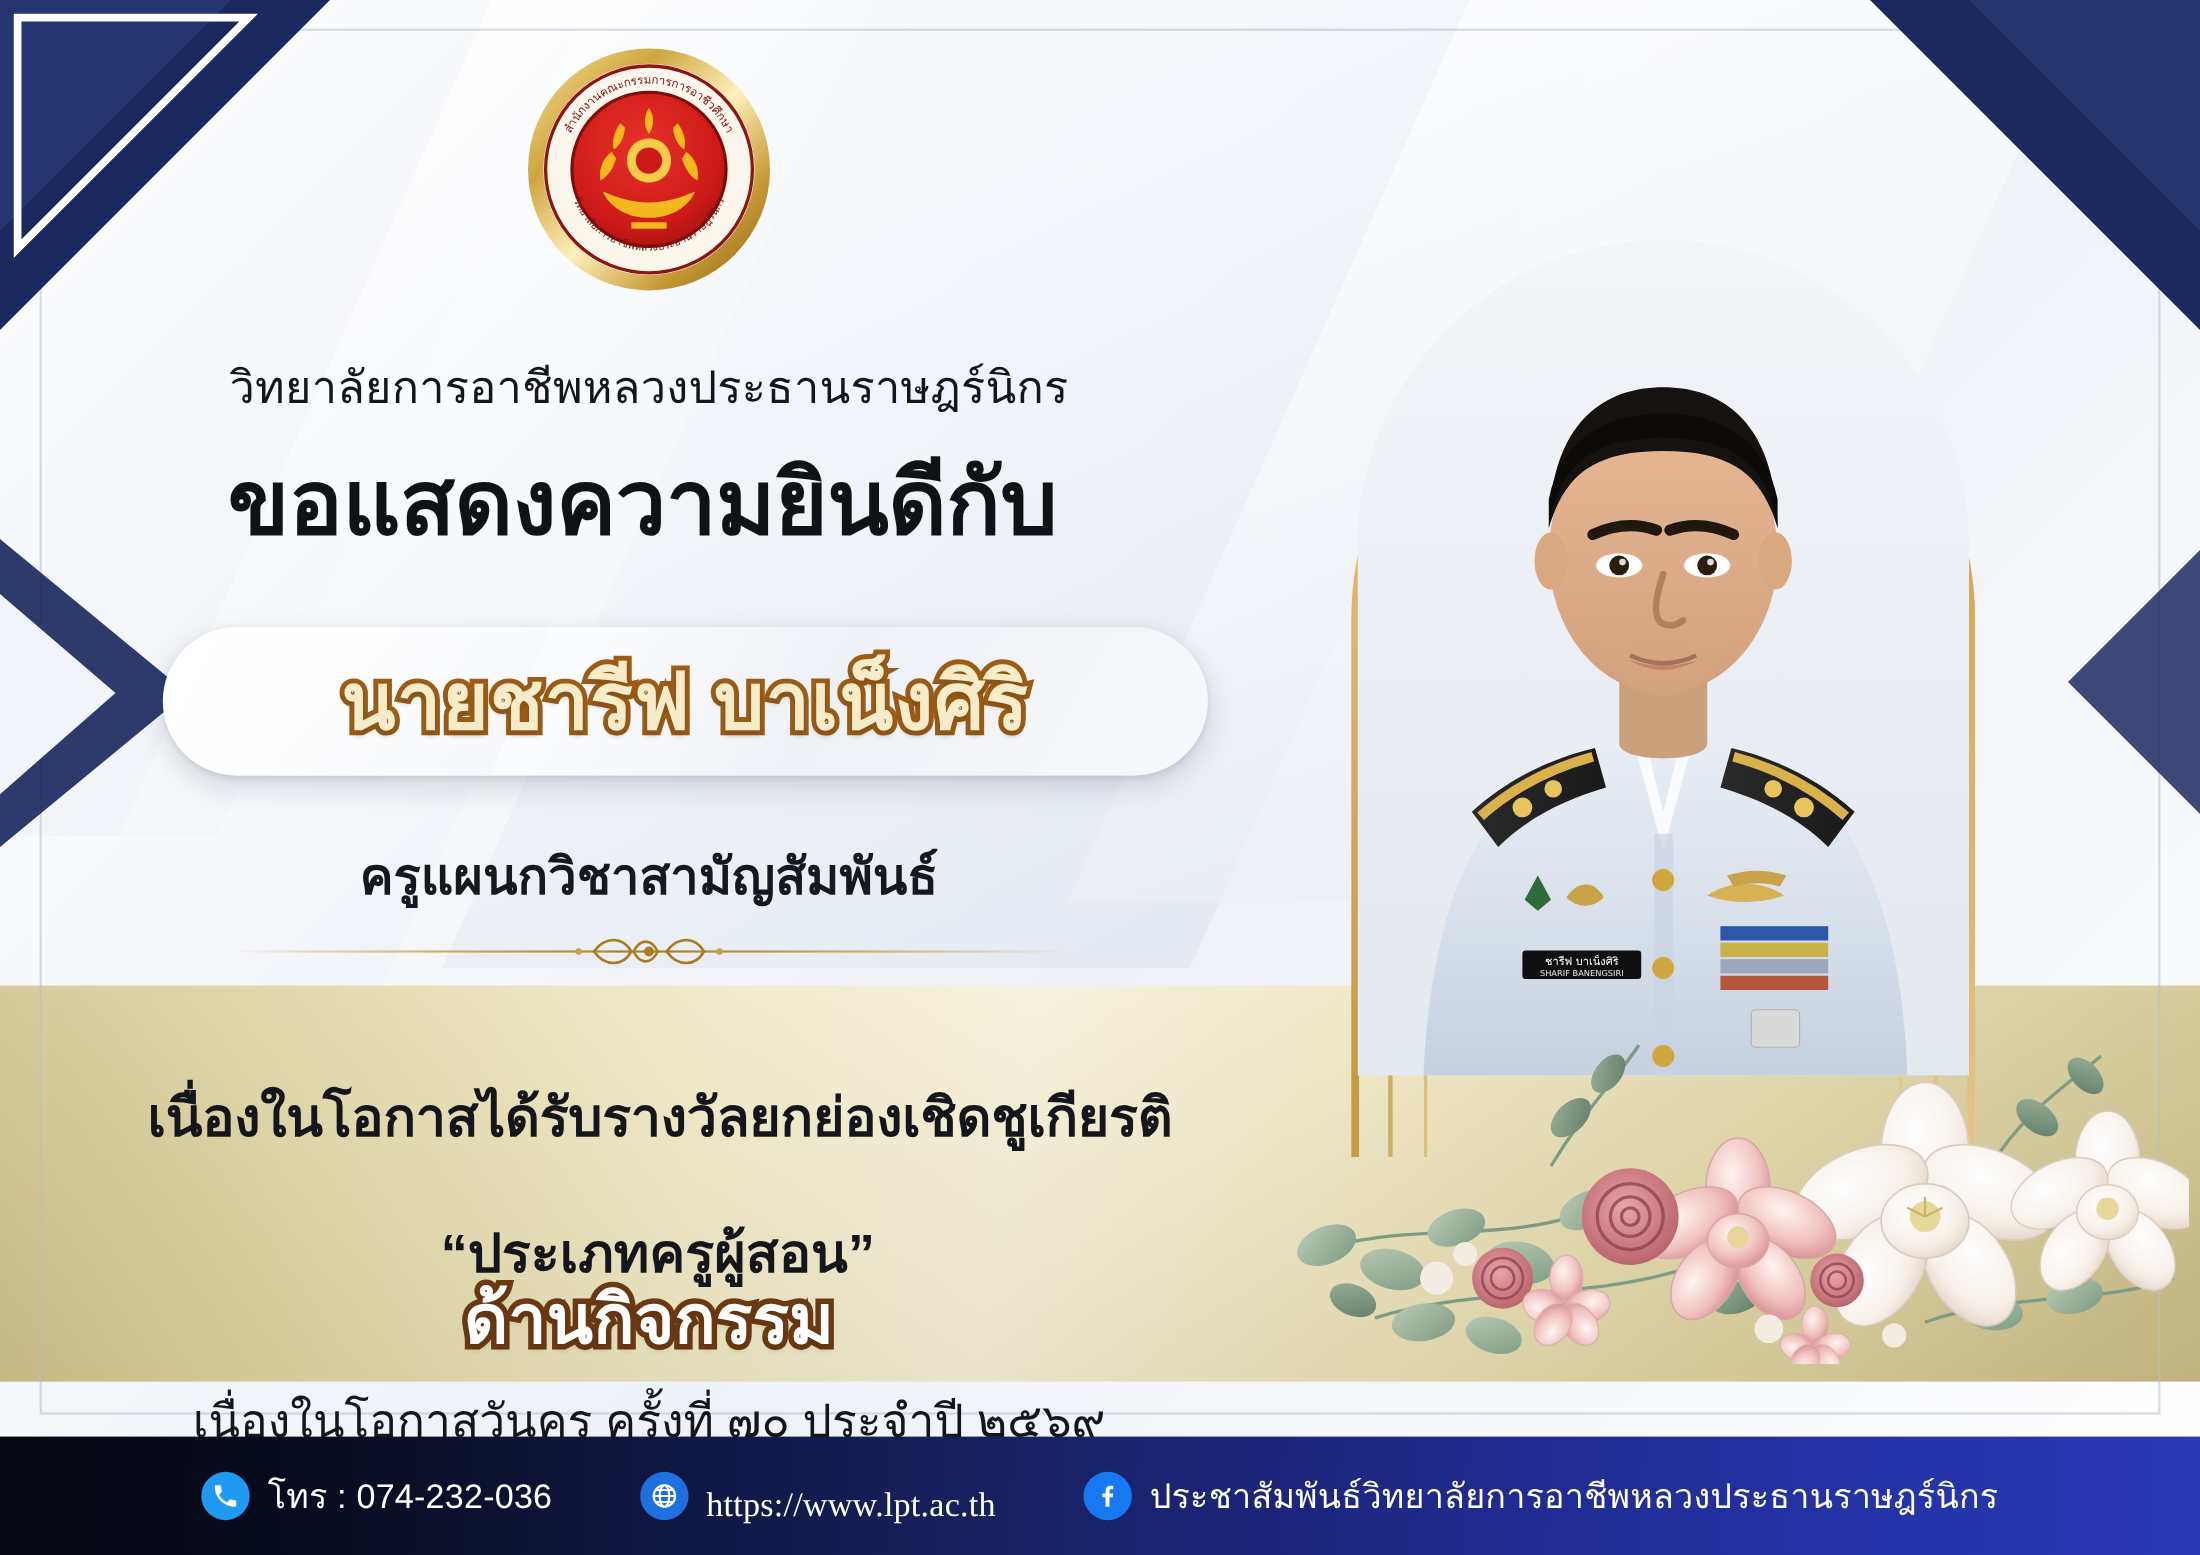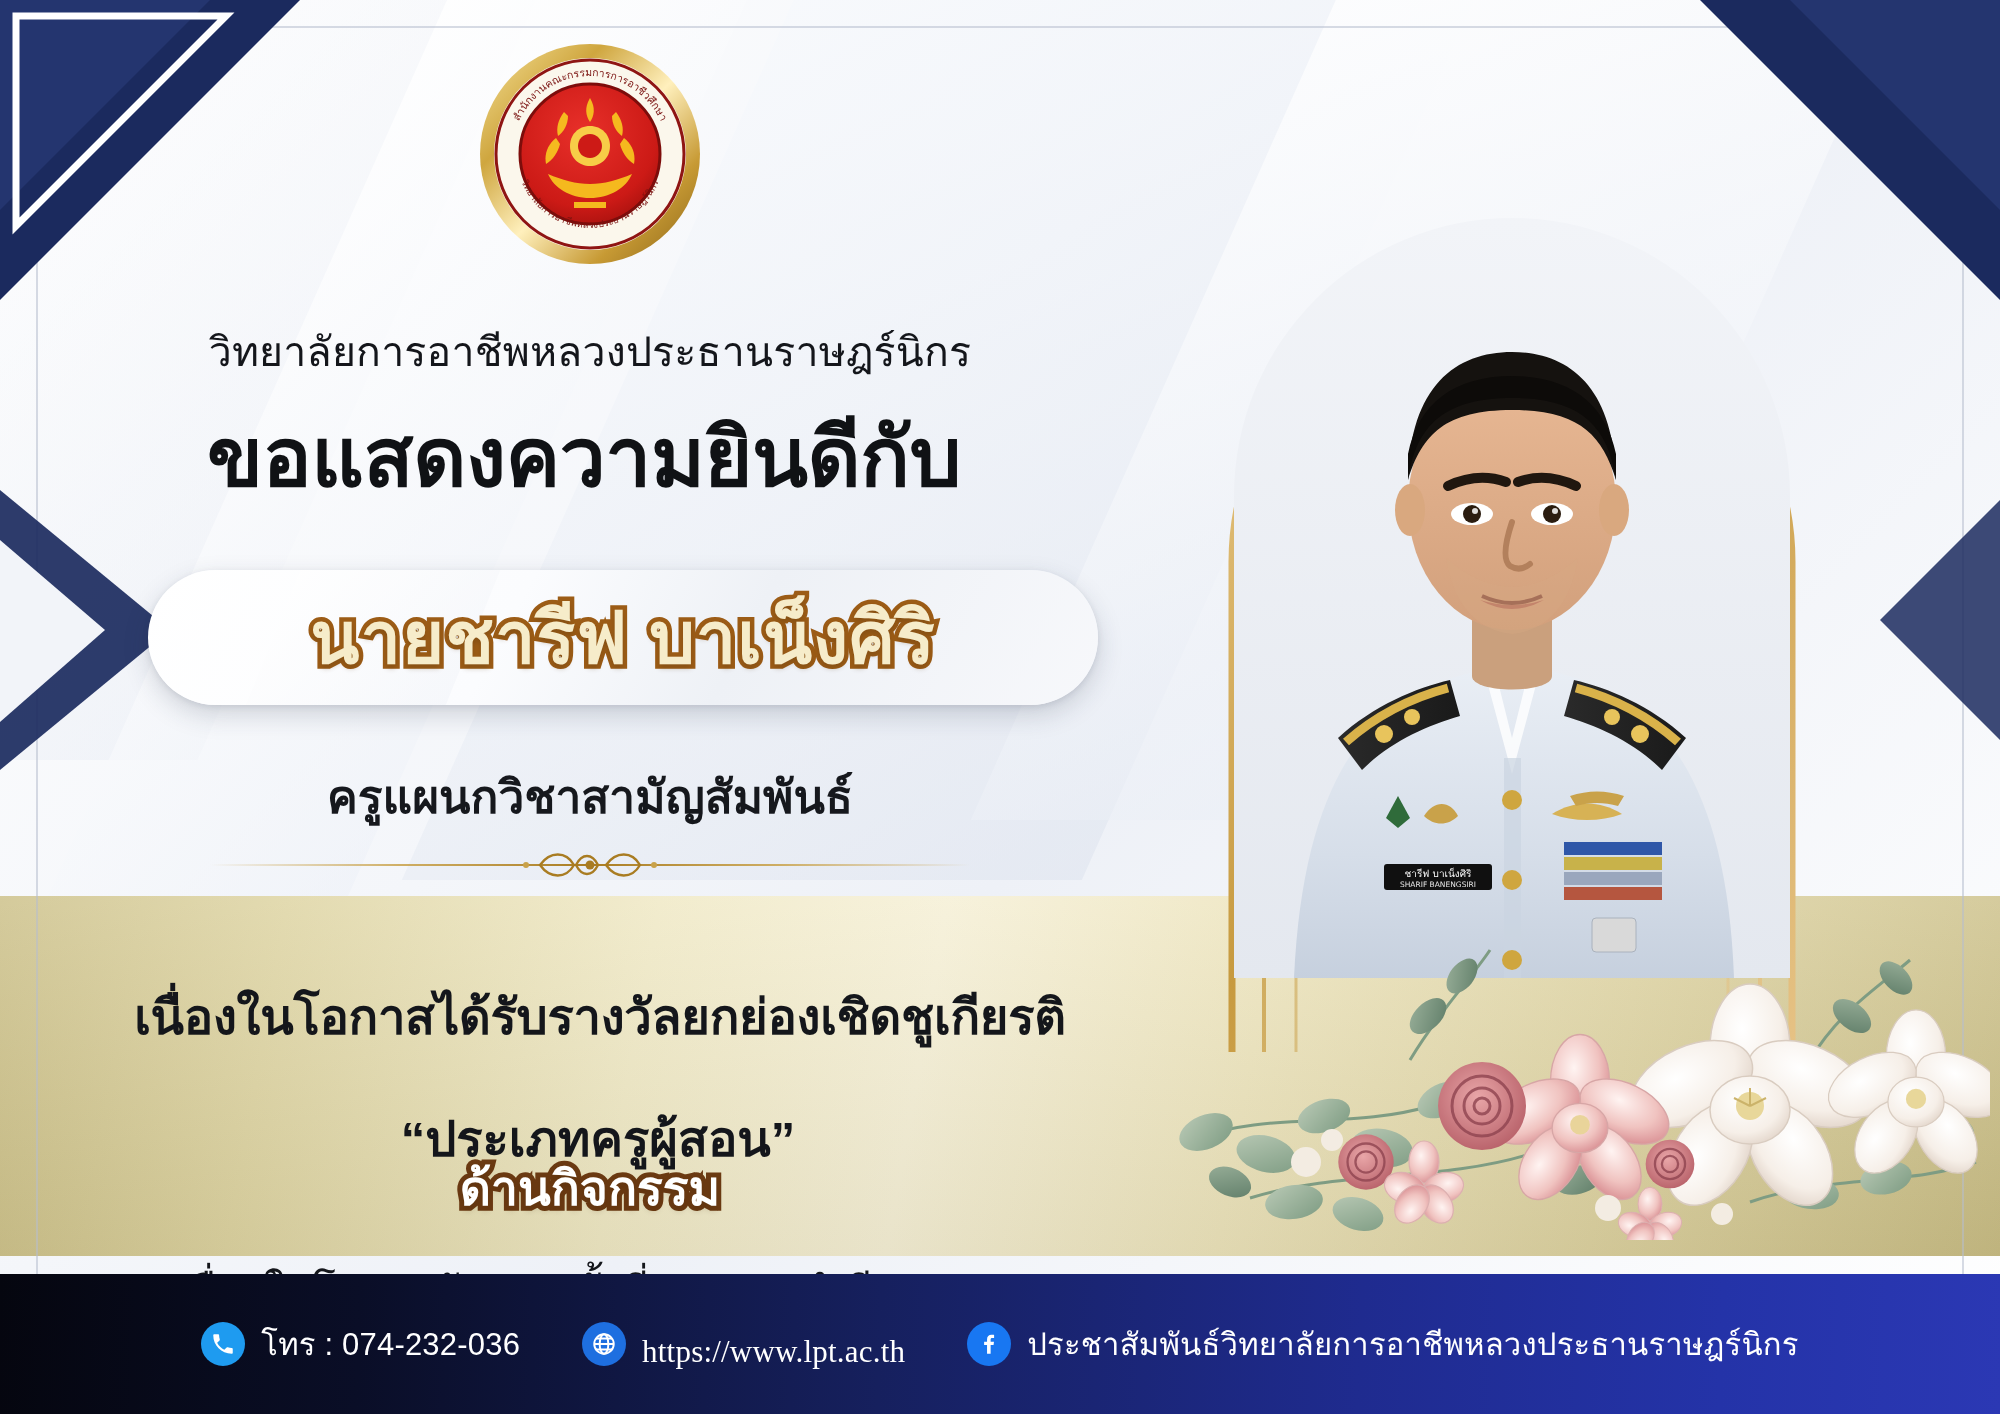--- a/index.html
+++ b/index.html
@@ -122,21 +122,21 @@
     position:absolute; left:0; right:0; top:988px;
     font-size:49px; font-weight:700; color:#14161b;
     line-height:1.22; letter-spacing:-.3px;padding-left:20px;
   }
   .award-cat {
     position:absolute; left:0; right:0; top:1100px;
     font-size:49px; font-weight:700; color:#14161b;padding-left:16px;
   }
   .award-field {
     position:absolute; left:0; right:0; top:1150px;
-    font-size:48px; font-weight:700;
+    font-size:62px; font-weight:700;
     color:#ffffff;
     -webkit-text-stroke:10px #6b3a12;
     paint-order:stroke fill;
     text-shadow:0 4px 6px rgba(70,40,10,.28);
   }
 
   .occasion {
     position:absolute; left:0; right:0; top:1258px;
     font-size:42px; color:#14161b; font-weight:400;
   }
@@ -156,24 +156,24 @@
     overflow:hidden;
   }
   
   .photo-clip svg { display:block; }
 
   
   .floral { position:absolute; left:10px; bottom:40px; width:880px; height:430px; }
 
   
   .footer {
-    position:absolute; left:0; right:0; bottom:0; height:140px;
+    position:absolute; left:0; right:0; bottom:0; height:108px;
     background:linear-gradient(92deg,#05060f 0%, #0a0e27 18%, #16205e 44%, #1f2b8f 68%, #2433a8 86%, #2b38b4 100%);
     display:flex; align-items:center; justify-content:center;
-    gap:62px;
+    gap:80px;
   }
   .f-item { display:flex; align-items:center; gap:16px; }
   .f-icon {
     width:44px; height:44px; border-radius:50%;
     display:flex; align-items:center; justify-content:center;
     flex:0 0 auto;
   }
   .f-icon.phone { background:#1e9bf0; }
   .f-icon.web   { background:#1e6fe0; }
   .f-icon.fb    { background:#1877f2; }

